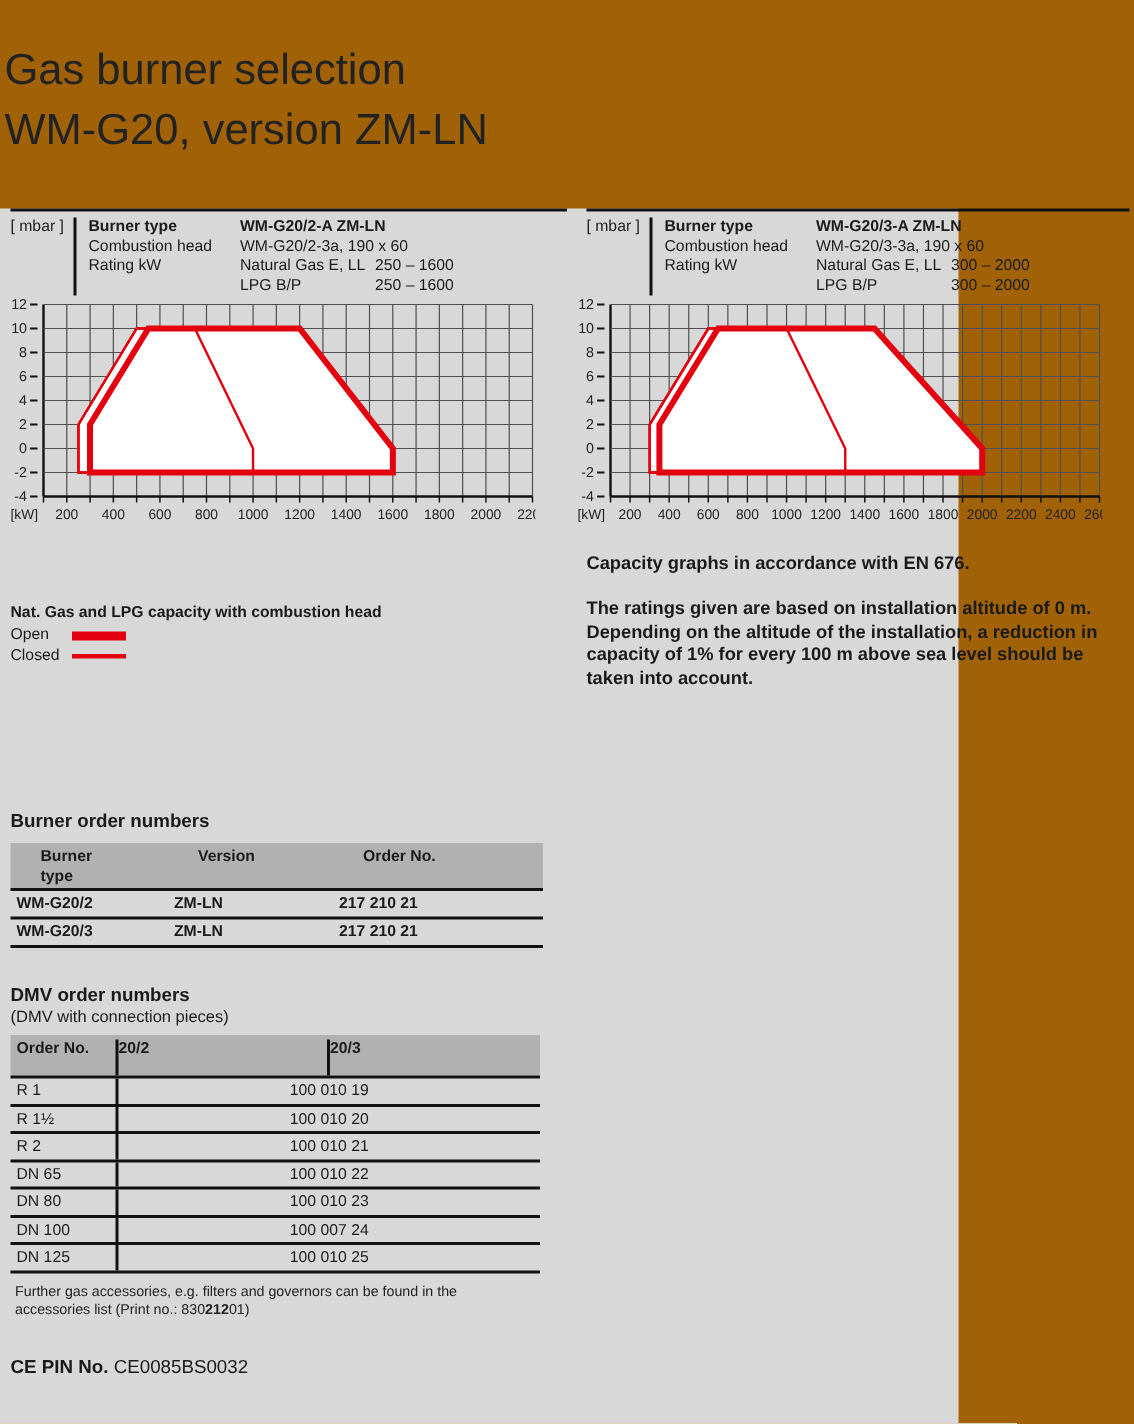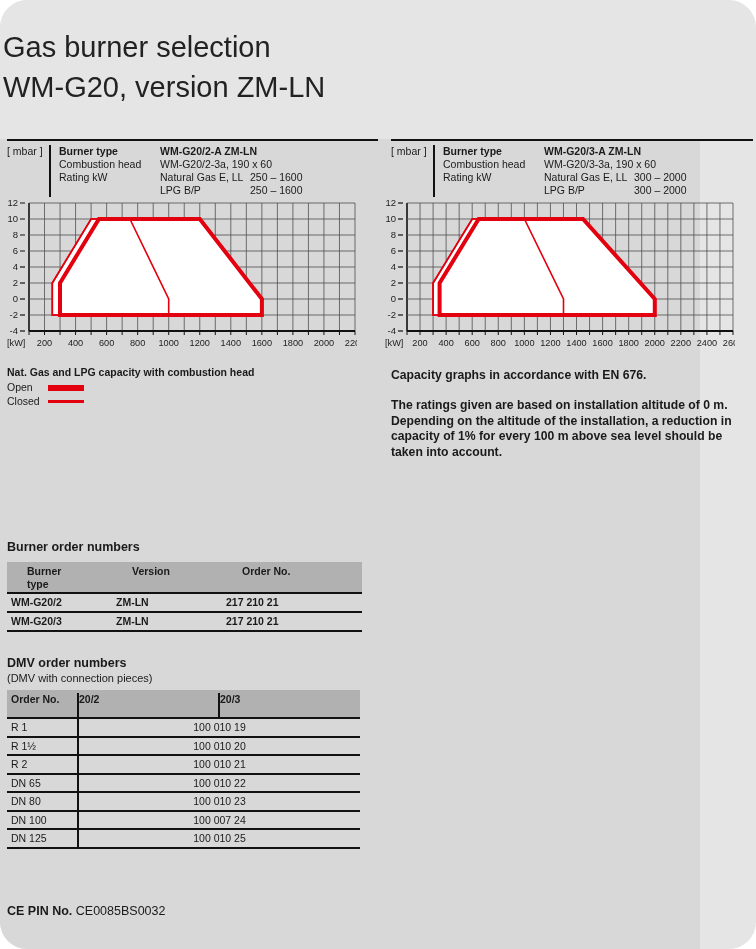--- a/index.html
+++ b/index.html
@@ -1,21 +1,21 @@
 <!DOCTYPE html>
 <html><head>
 <meta charset="utf-8">
 <style>
   html,body{margin:0;padding:0;background:#ffffff;}
   *{box-sizing:border-box;}
-  .page{position:relative;width:756px;height:949px;background:#e5e5e5;overflow:hidden;
-        font-family:"Liberation Sans",sans-serif;color:#1a1a1a;border-radius:27px;}
+  .page{position:relative;width:756px;height:949px;background:#a16207;overflow:hidden;
+        font-family:"Liberation Sans",sans-serif;color:#1a1a1a;}
   .title{position:absolute;left:3px;top:27px;font-size:29px;line-height:40px;
          font-weight:400;color:#222;letter-spacing:0;}
-  .panel{position:absolute;left:0;top:139px;width:700px;height:810px;background:#d8d8d8;}
+  .panel{position:absolute;left:0;top:139px;width:639px;height:810px;background:#d8d8d8;}
 
   .chart-col{position:absolute;top:0;}
   .col-left{left:7px;width:371px;height:420px;}
   .col-right{left:391px;width:362px;height:420px;}
 
   .chart-header{position:absolute;left:0;top:0;right:0;height:58px;border-top:2px solid #111;
                 display:flex;padding-top:4px;font-size:10.5px;line-height:13px;}
   .mbar{width:42px;flex:0 0 42px;}
   .hd-sep{width:0;border-left:2px solid #111;align-self:stretch;}
   .hd-grid{flex:1;margin-left:8px;}
@@ -23,21 +23,21 @@
   .hlabel{width:101px;flex:0 0 101px;}
   .hvalue{width:90px;flex:0 0 90px;}
   .hrange{flex:1;}
   .hbold{font-weight:bold;}
 
   .chart-svg{position:absolute;top:58px;}
   .col-left .chart-svg{left:0;}
   .col-right .chart-svg{left:-6px;}
 
   .legend{position:absolute;left:0;top:227px;font-size:10.5px;line-height:13px;}
-  .legend-title{font-weight:bold;margin-bottom:2px;}
+  .legend-title{font-weight:bold;margin-bottom:2px;margin-top:36px;}
   .legend-row{display:flex;align-items:center;height:13px;margin-top:1px;}
   .lg-label{width:41px;flex:0 0 41px;}
   .lg-swatch{width:36px;background:#e3000f;}
   .lg-thin{height:3px;}
   .lg-thick{height:6px;}
 
   .note1{position:absolute;left:0;top:229px;width:362px;font-size:12.2px;font-weight:bold;}
   .note2{position:absolute;left:0;top:259px;width:362px;font-size:12.2px;font-weight:bold;line-height:15.5px;}
 
   .sec-title{position:absolute;left:7px;font-size:12.5px;font-weight:bold;}
@@ -390,17 +390,18 @@
         <div class="drow">
           <div class="c1">DN 100</div>
           <div class="c2">100 007 24</div>
         </div>
         <div class="drow">
           <div class="c1">DN 125</div>
           <div class="c2">100 010 25</div>
         </div>
       </div>
 
+    <div class="footnote"><span>Further gas accessories, e.g. filters and governors can be found in the accessories list (Print no.: 830</span><span style="font-weight:bold">212</span><span>01)</span></div>
 
     <div class="cepin"><span class="b">CE PIN No.</span> <span>CE0085BS0032</span></div>
 
   </div>
 </div>
 
 </body></html>

